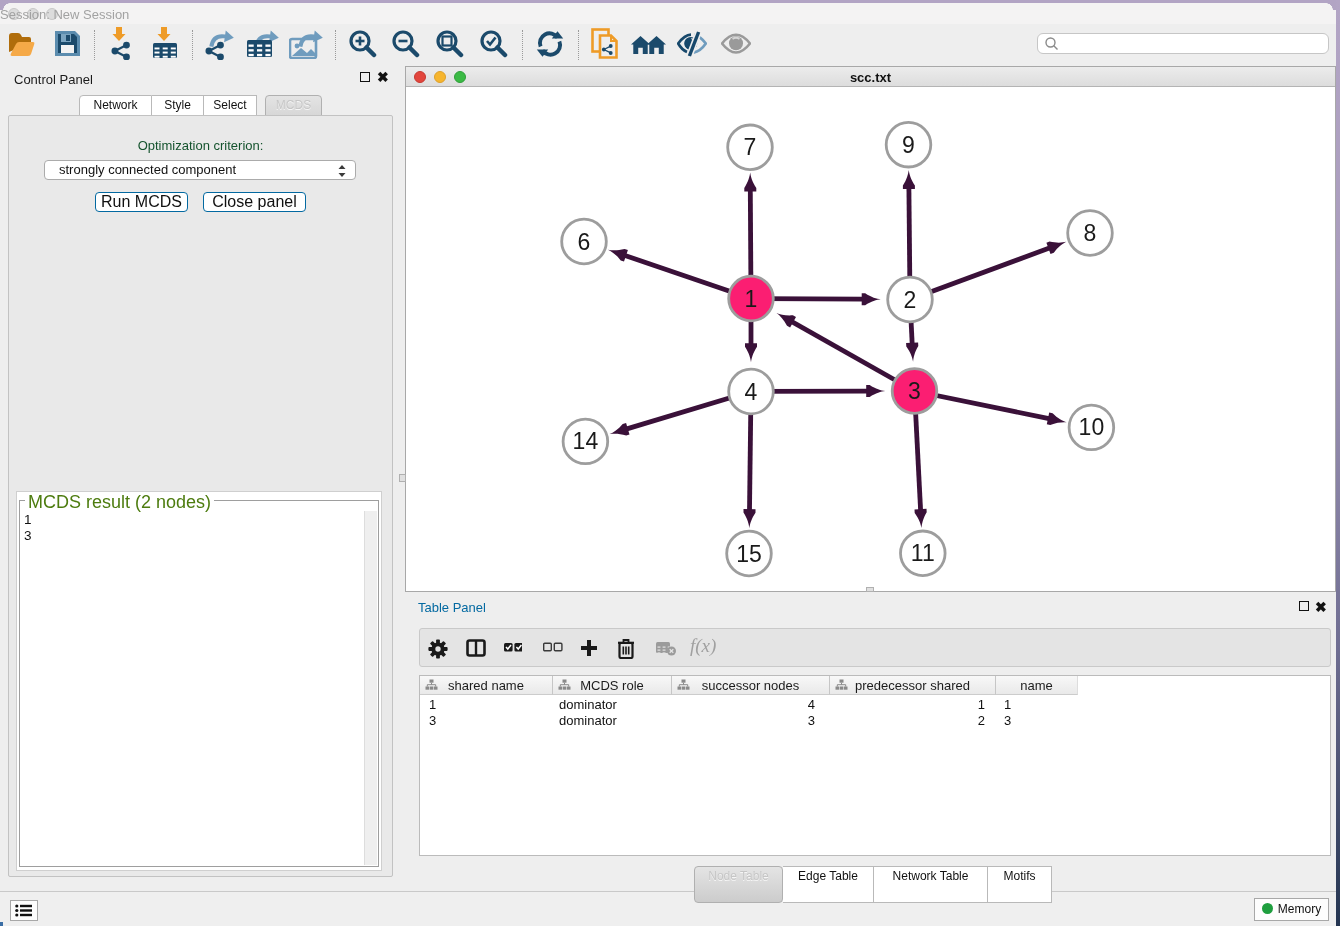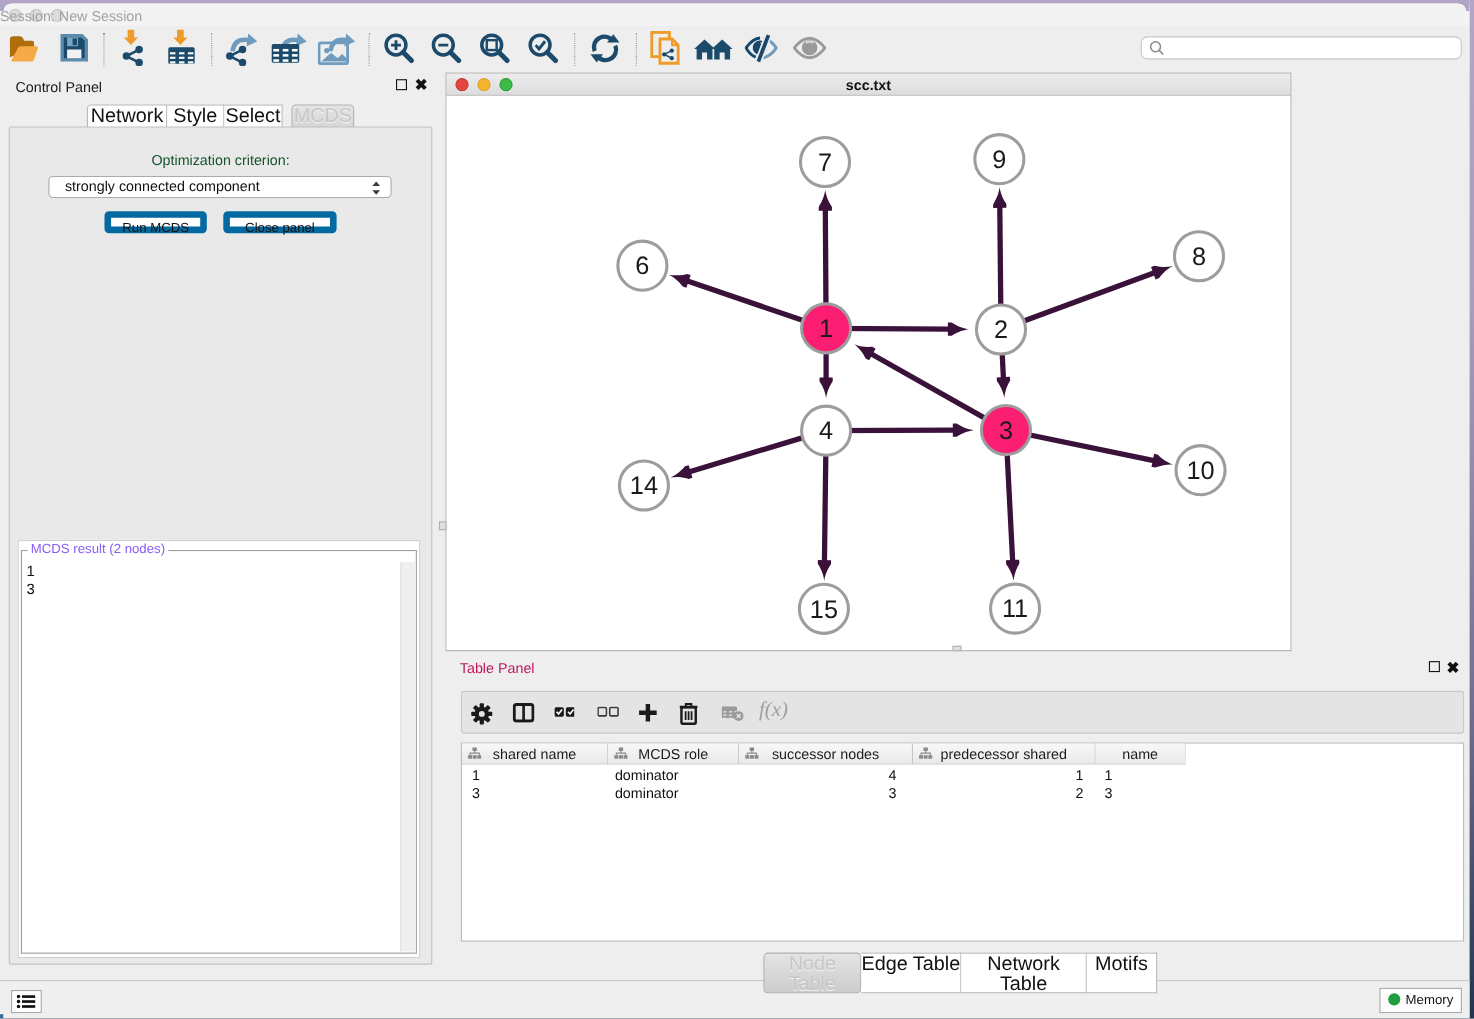--- a/index.html
+++ b/index.html
@@ -14,38 +14,38 @@
 #toolbar { position:absolute; left:0; top:24px; right:0; height:42px; background:#eeeeee; }
 .sep { position:absolute; top:6px; height:30px; width:0; border-left:1px dotted #9a9a9a; }
 .ticon { position:absolute; top:0; }
 #searchbox { position:absolute; left:1037px; top:9px; width:292px; height:21px; background:#ffffff; border:1px solid #c6c6c6; border-radius:6px; }
 
 #cp-title { position:absolute; left:14px; top:72px; font-size:13px; color:#1a1a1a; }
 .winbtn-sq { position:absolute; width:10px; height:10px; border:1.6px solid #111; }
 .winbtn-x { position:absolute; font-size:14px; font-weight:bold; color:#111; line-height:12px; }
 #cp-body { position:absolute; left:8px; top:115px; width:385px; height:762px; background:#e9e9e9; border:1px solid #c2c2c2; border-radius:2px; }
 .tabrow { position:absolute; display:flex; }
-.tab { font-size:18px; color:#111; background:#fff; border:1px solid #b9b9b9; border-left:none; text-align:center; line-height:18px; height:37px; }
+.tab { font-size:12px; color:#111; background:#fff; border:1px solid #b9b9b9; border-left:none; text-align:center; line-height:18px; height:37px; }
 .tab.first { border-left:1px solid #b9b9b9; border-radius:4px 0 0 4px; }
 .tab.sel { background:linear-gradient(180deg,#e4e4e4,#cccccc); color:#c6c6c6; text-shadow:0 1px 0 #f6f6f6; border-radius:4px; border:1px solid #b0b0b0; }
 #opt-label { position:absolute; left:8px; top:138px; width:385px; text-align:center; font-size:13px; color:#14532d; }
 #dropdown { position:absolute; left:44px; top:160px; width:312px; height:20px; background:#fff; border:1px solid #ababab; border-radius:4px; font-size:13px; color:#111; line-height:18px; padding-left:14px; }
-.btn { position:absolute; height:20px; background:#fff; border:6px solid #0369a1; border-radius:4px; font-size:12px; color:#111; text-align:center; line-height:18px; }
+.btn { position:absolute; height:20px; background:#fff; border:1px solid #0369a1; border-radius:4px; font-size:16px; color:#111; text-align:center; line-height:18px; }
 #result-wrap { position:absolute; left:16px; top:491px; width:366px; height:380px; background:#fff; border:1px solid #cfcfcf; }
 #result-fs { position:absolute; left:2px; top:8px; right:2px; bottom:3px; border:1px solid #9e9e9e; }
-#result-legend { position:absolute; left:5px; top:-9px; background:#fff; padding:0 3px; font-size:12px; color:#8b5cf6; }
+#result-legend { position:absolute; left:5px; top:-9px; background:#fff; padding:0 3px; font-size:18px; color:#4d7c0f; }
 #result-scroll { position:absolute; right:1px; top:10px; width:13px; bottom:1px; background:#efefef; border-left:1px solid #dddddd; }
 
-#net-win { position:absolute; left:405px; top:66px; width:769px; height:526px; border:1px solid #a8a8a8; background:#fff; }
+#net-win { position:absolute; left:405px; top:66px; width:931px; height:526px; border:1px solid #a8a8a8; background:#fff; }
 #net-title { position:absolute; left:0; top:0; right:0; height:20px; background:linear-gradient(180deg,#ececec,#dddddd); border-bottom:1px solid #b4b4b4; }
 #net-title span { display:block; text-align:center; font-size:13px; font-weight:bold; color:#111; padding-top:3px; }
 .light { position:absolute; top:4px; width:12px; height:12px; border-radius:50%; }
 #canvas { position:absolute; left:0; top:21px; right:0; bottom:0; background:#fff; }
 
-#tp-title { position:absolute; left:418px; top:600px; font-size:13px; color:#be185d; }
+#tp-title { position:absolute; left:418px; top:600px; font-size:13px; color:#0369a1; }
 #tp-toolbar { position:absolute; left:419px; top:628px; width:912px; height:39px; background:#e4e4e4; border:1px solid #c9c9c9; border-radius:3px; }
 #tbl { position:absolute; left:419px; top:675px; width:912px; height:181px; background:#fff; border:1px solid #bbbbbb; }
 .th { position:absolute; top:0; height:19px; background:linear-gradient(180deg,#f8f8f8,#e9e9e9); border-right:1px solid #c6c6c6; border-bottom:1px solid #cccccc; font-size:13px; color:#1c1c1c; text-align:center; line-height:19px; }
 .cell { position:absolute; font-size:13px; color:#111; height:16px; line-height:16px; }
 
 #bottabs { position:absolute; top:866px; display:flex; }
 
 #statusbar { position:absolute; left:0; right:0; top:891px; bottom:0; background:#efefef; border-top:1px solid #c9c9c9; }
 #listbtn { position:absolute; left:10px; top:8px; width:28px; height:21px; background:#fdfdfd; border:1px solid #a8a8a8; }
 #membtn { position:absolute; right:7px; top:6px; width:75px; height:23px; background:#fdfdfd; border:1px solid #a8a8a8; font-size:12px; color:#111; text-align:center; line-height:21px; }

